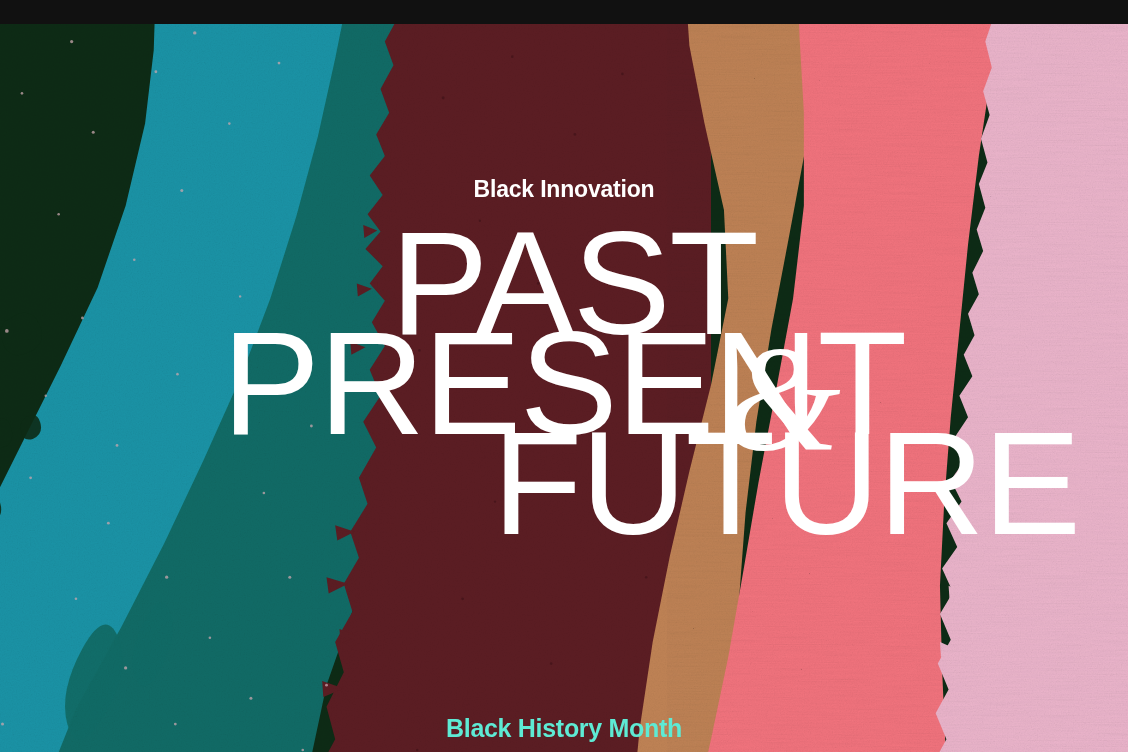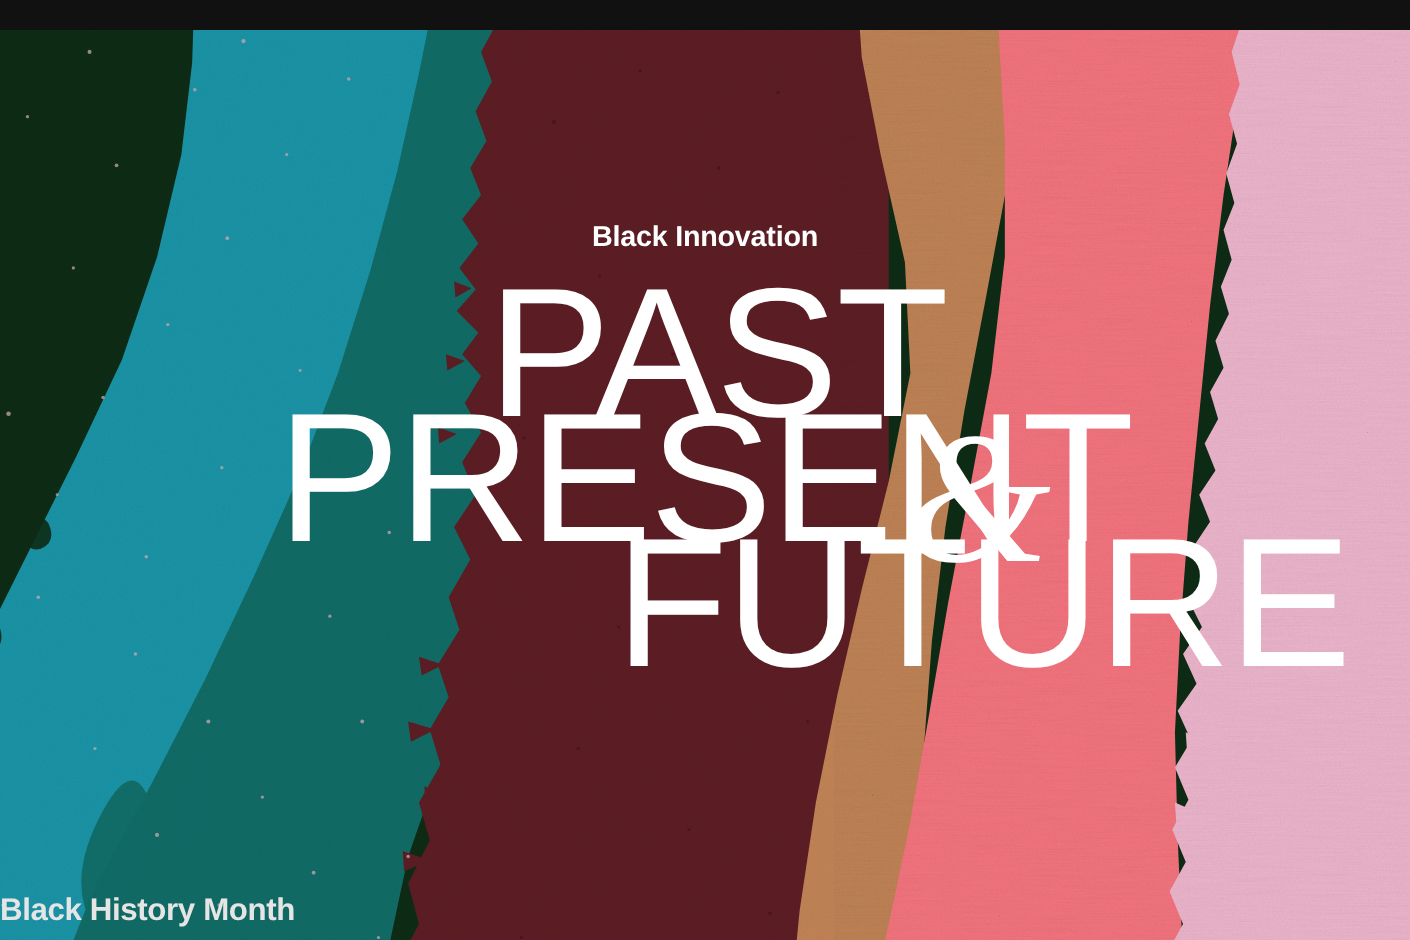--- a/index.html
+++ b/index.html
@@ -73,21 +73,22 @@
     font-weight:400;
     font-size:150px;
     line-height:1;
   }
 
   .footer{
     position:absolute;
     bottom:33px;
     left:0;
     width:100%;
-    color:#e5e5e5;
+    text-align:center;
+    color:#5eead4;
     font-family:"Liberation Sans", sans-serif;
     font-weight:700;
     font-size:25px;
     letter-spacing:-0.3px;
   }
 </style>
 </head>
 <body>
 
 <div id="poster">

